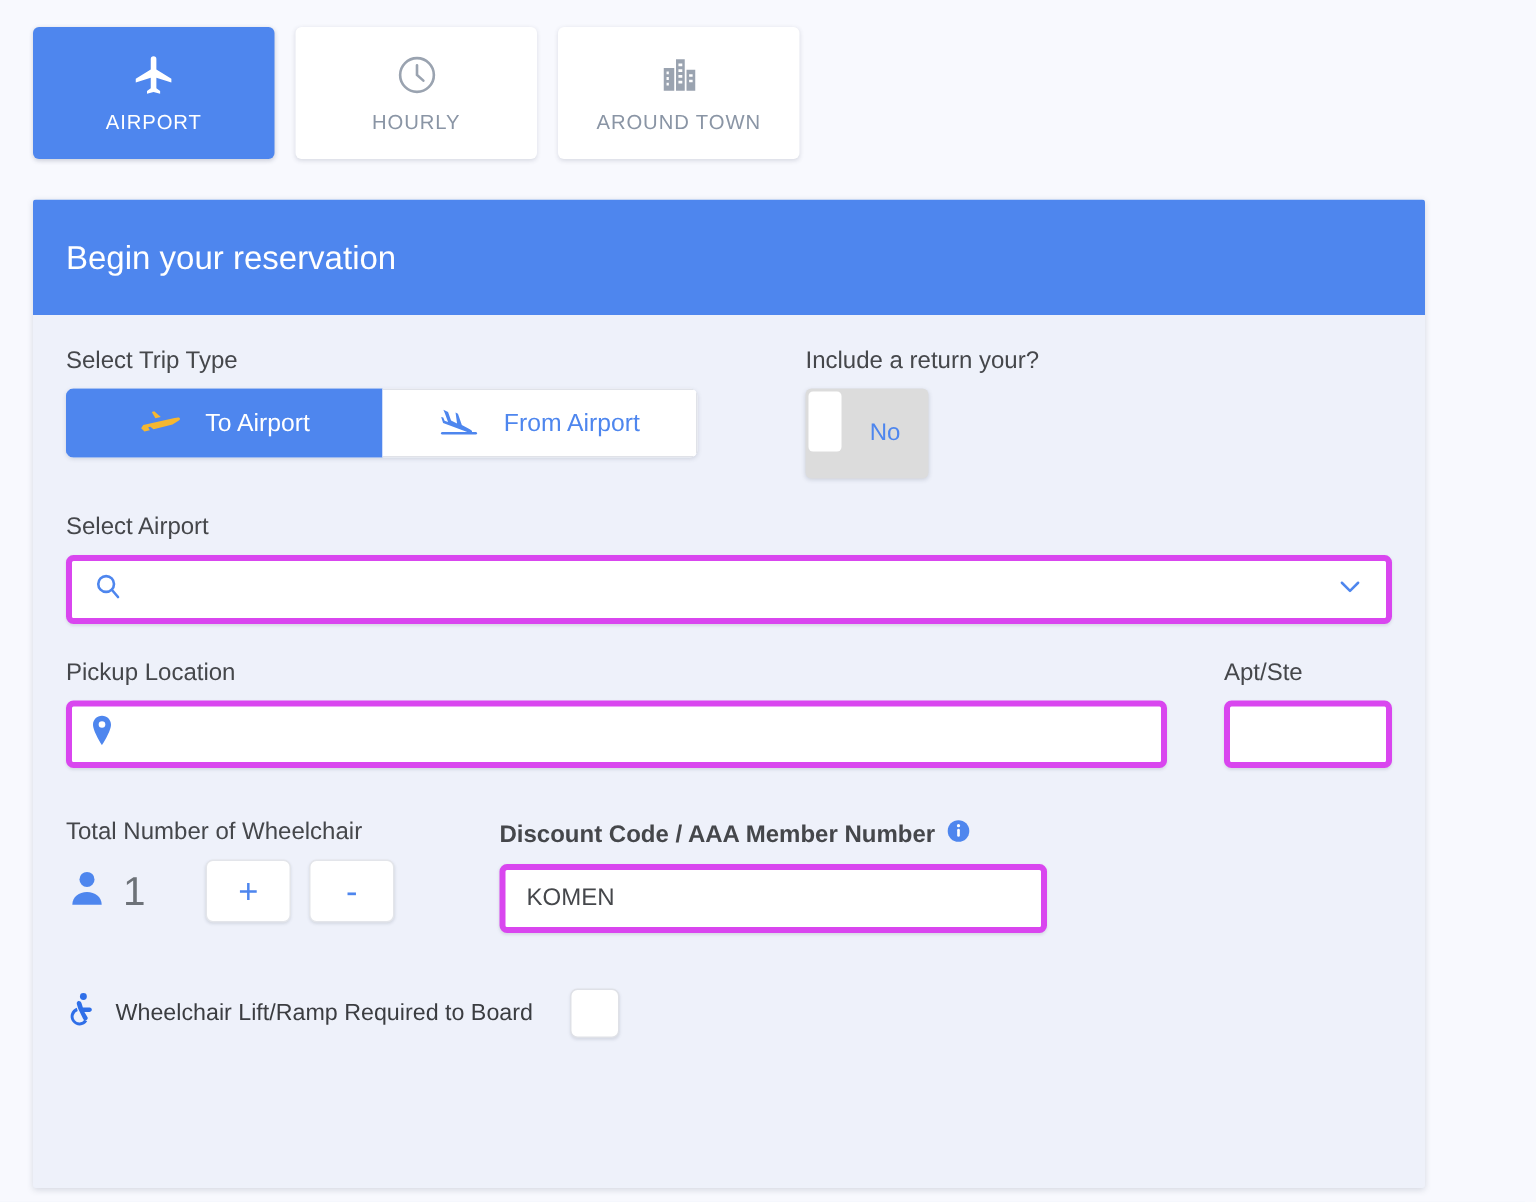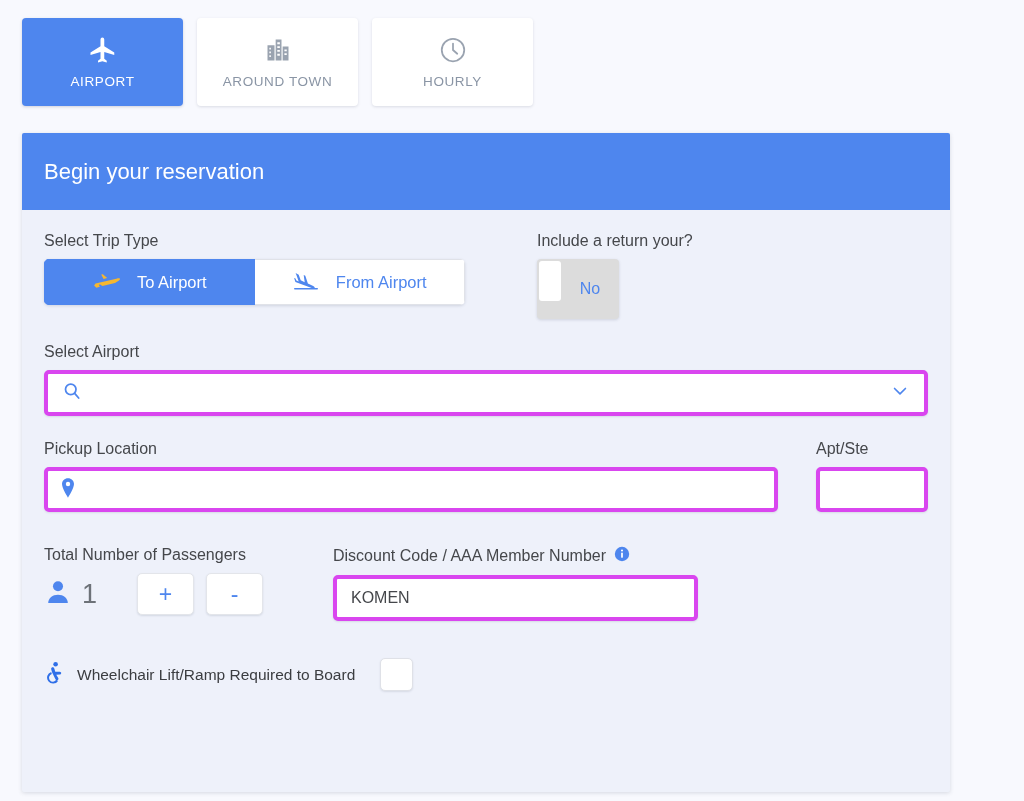--- a/index.html
+++ b/index.html
@@ -264,37 +264,37 @@
     <span class="tab-icon">
       <svg width="30" height="30" viewBox="0 0 24 24" fill="#ffffff">
         <path d="M21 16v-2l-8-5V3.5a1.5 1.5 0 0 0-3 0V9l-8 5v2l8-2.5V19l-2 1.5V22l3.5-1 3.5 1v-1.5L13 19v-5.5l8 2.5z"></path>
       </svg>
     </span>
     <span class="tab-label">AIRPORT</span>
   </div>
 
   <div class="tab">
     <span class="tab-icon">
+      <svg width="30" height="30" viewBox="0 0 24 24" fill="none" stroke="#9aa3b0" stroke-width="1.4">
+        <circle cx="12" cy="12" r="9"></circle>
+        <path d="M12 6.8V12l3.4 3" stroke-linecap="round"></path>
+      </svg>
+    </span>
+    <span class="tab-label">HOURLY</span>
+  </div>
+
+  <div class="tab">
+    <span class="tab-icon">
       <svg width="28" height="28" viewBox="0 0 24 24" fill="#9aa3b0">
         <path d="M3 21h6V8H3v13zm1.6-11h1.3v1.6H4.6V10zm0 3.2h1.3v1.6H4.6v-1.6zm0 3.2h1.3V18H4.6v-1.6z"></path>
         <path d="M10 21h5V3h-5v18zm1.4-15.6h2.2V7h-2.2V5.4zm0 3.3h2.2v1.6h-2.2V8.7zm0 3.3h2.2v1.6h-2.2V12zm0 3.3h2.2v1.6h-2.2v-1.6z"></path>
         <path d="M16 21h5V9h-5v12zm1.5-9.5h2V13h-2v-1.5zm0 3.2h2v1.5h-2v-1.5z"></path>
       </svg>
     </span>
     <span class="tab-label">AROUND TOWN</span>
-  </div>
-
-  <div class="tab">
-    <span class="tab-icon">
-      <svg width="30" height="30" viewBox="0 0 24 24" fill="none" stroke="#9aa3b0" stroke-width="1.4">
-        <circle cx="12" cy="12" r="9"></circle>
-        <path d="M12 6.8V12l3.4 3" stroke-linecap="round"></path>
-      </svg>
-    </span>
-    <span class="tab-label">HOURLY</span>
   </div>
 
 </div>
 
 <div id="reservation-card">
 
   <div id="card-header">
     <span class="title">Begin your reservation</span>
   </div>
 
@@ -379,37 +379,37 @@
         <div class="text-input" id="apt-input">
           <span class="value"></span>
         </div>
       </div>
 
     </div>
 
     <div id="row-pax">
 
       <div id="pax-group">
-        <span class="field-label">Total Number of Passengers</span>
+        <span class="field-label">Total Number of Wheelchair</span>
         <div id="pax-controls">
           <span>
             <svg width="28" height="30" viewBox="0 0 24 24" fill="#4e86ee">
               <circle cx="12" cy="7.1" r="4.3"></circle>
               <path d="M3.6 21.5c0-4.3 3.8-7.2 8.4-7.2s8.4 2.9 8.4 7.2H3.6z"></path>
             </svg>
           </span>
           <span id="pax-count">1</span>
           <span class="step-btn" id="step-plus">+</span>
           <span class="step-btn" id="step-minus">-</span>
         </div>
       </div>
 
       <div id="discount-group">
         <div id="discount-label-row">
-          <span class="field-label" style="margin-bottom:0;">Discount Code / AAA Member Number</span>
+          <span class="field-label" style="margin-bottom:0;font-weight:bold;">Discount Code / AAA Member Number</span>
           <span>
             <svg width="16" height="16" viewBox="0 0 20 20">
               <circle cx="10" cy="10" r="9" fill="#4e86ee"></circle>
               <rect x="8.9" y="8.2" width="2.2" height="6.6" rx="1.1" fill="#ffffff"></rect>
               <circle cx="10" cy="5.6" r="1.35" fill="#ffffff"></circle>
             </svg>
           </span>
         </div>
         <div class="text-input" id="discount-input">
           <span class="value">KOMEN</span>

